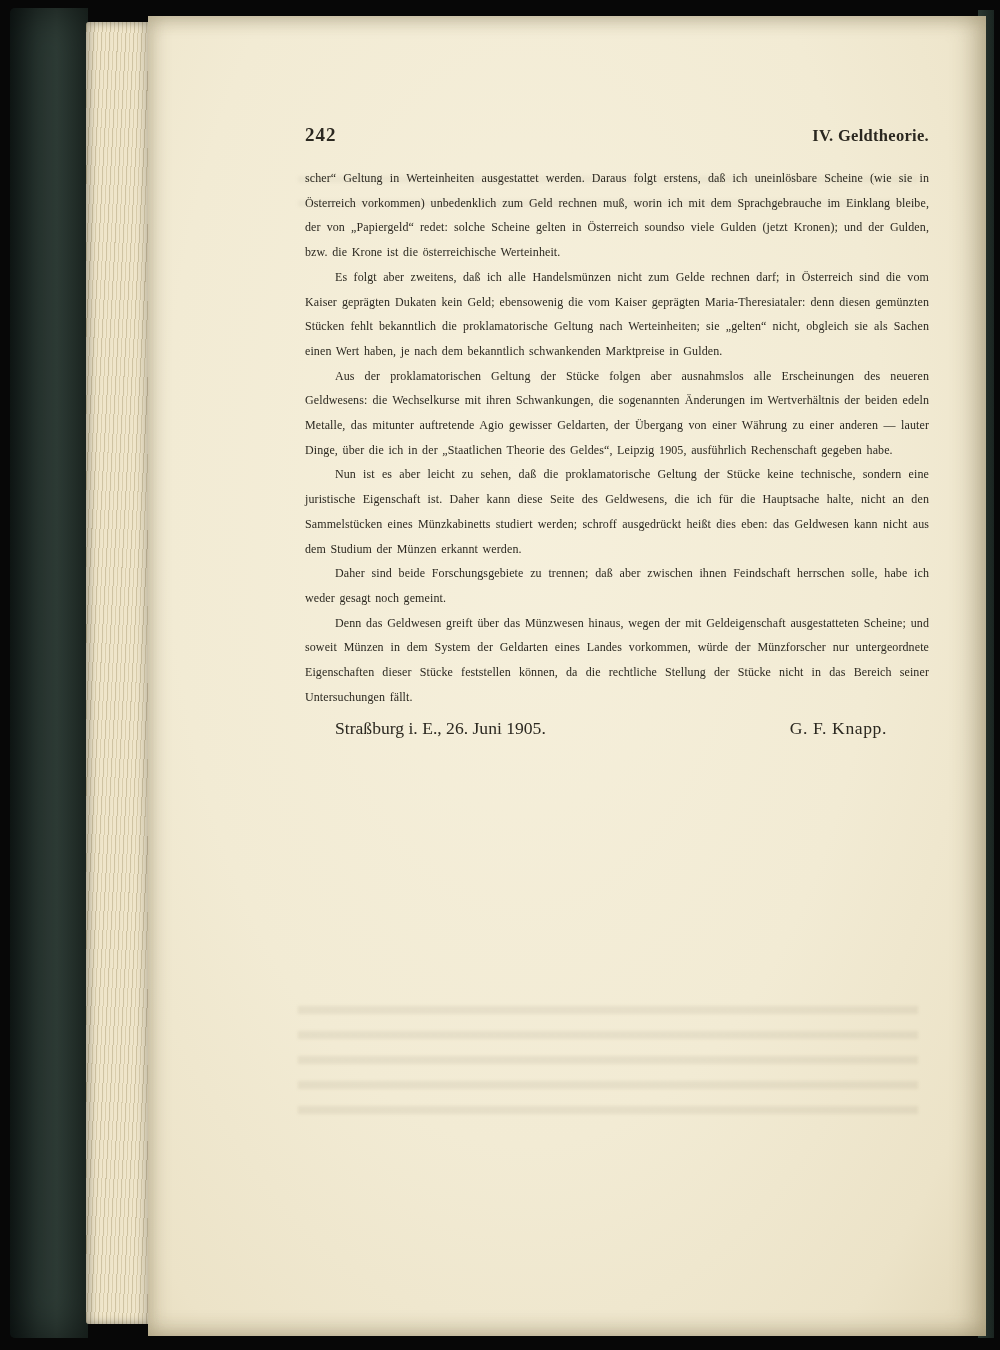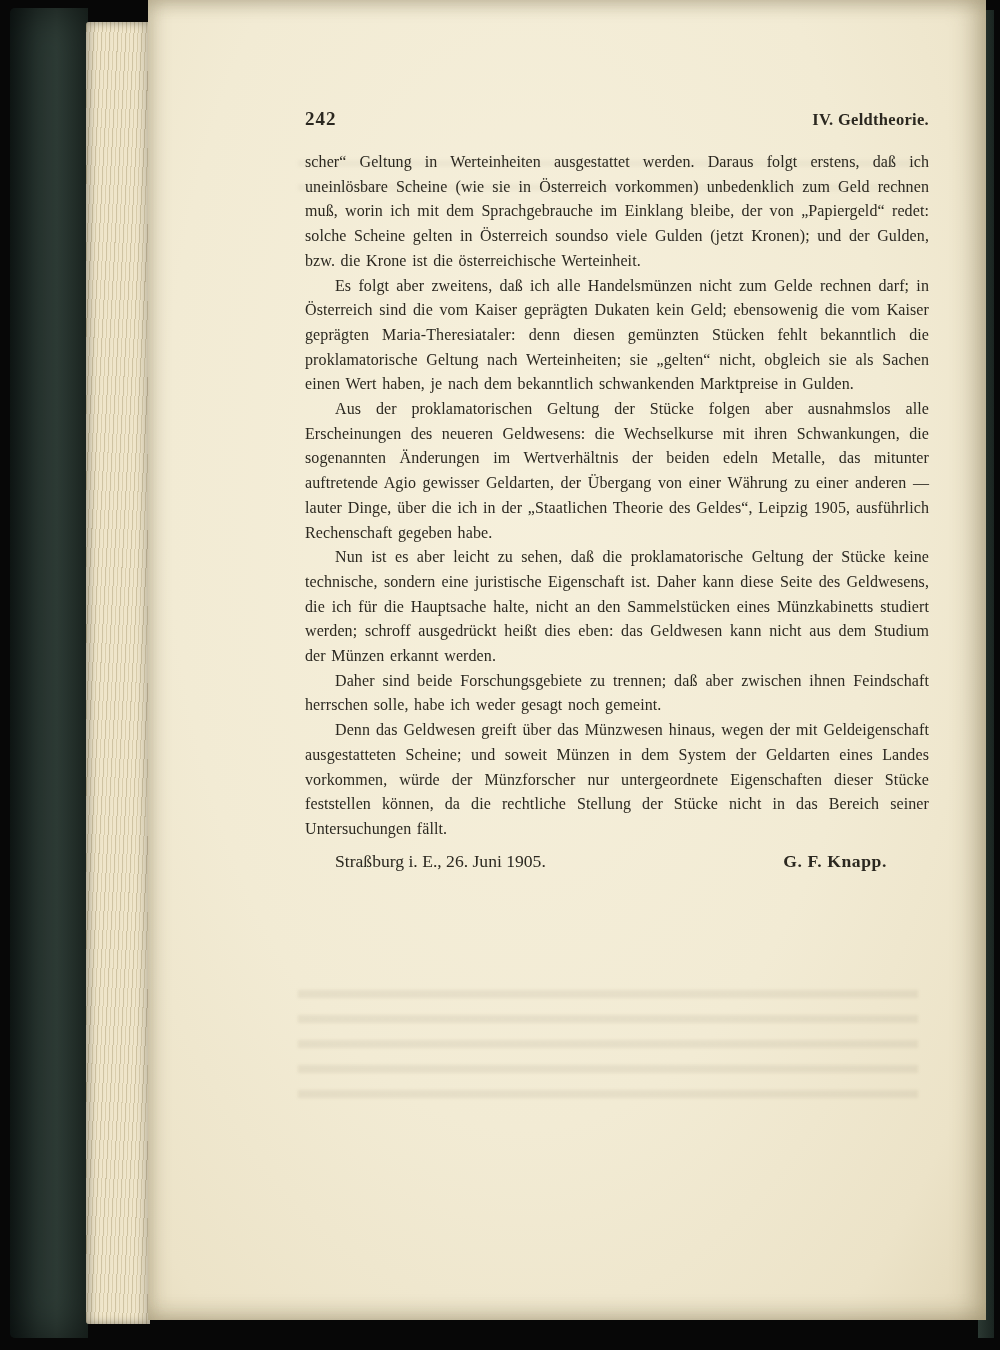--- a/index.html
+++ b/index.html
@@ -49,21 +49,21 @@
     right: 6px;
     top: 10px;
     width: 16px;
     height: 1328px;
     background: linear-gradient(90deg, #2b3832, #1a2420);
   }
   
   .page {
     position: absolute;
     left: 148px;
-    top: 0;
+    top: 16px;
     width: 838px;
     height: 1320px;
     background:
       radial-gradient(ellipse at 45% 35%, #f6f0dc 0%, #f2ebd4 55%, #ece3c8 85%, #e2d7b8 100%);
     box-shadow:
       inset -14px 0 22px rgba(90, 75, 40, 0.28),
       inset 10px 0 16px rgba(90, 75, 40, 0.12),
       inset 0 -10px 18px rgba(90, 75, 40, 0.10),
       inset 0 8px 14px rgba(90, 75, 40, 0.08);
   }
@@ -92,41 +92,41 @@
     left: 0;
     right: 0;
     top: 2px;
     text-align: right;
     font-size: 16.5px;
     font-weight: 700;
     letter-spacing: 0.3px;
   }
   .body-text p {
     margin: 0;
-    font-size: 16px;
+    font-size: 12px;
     line-height: 24.7px;
     text-align: justify;
     text-indent: 30px;
     word-spacing: 1.5px;
     letter-spacing: 0.1px;
   }
   .body-text p.no-indent {
     text-indent: 0;
   }
   .signature-row {
     display: flex;
     justify-content: space-between;
     margin-top: 7px;
     padding-left: 30px;
     padding-right: 42px;
     font-size: 17.6px;
     line-height: 24.7px;
   }
   .signature-author {
-    font-weight: 700;
+    font-weight: 400;
     letter-spacing: 0.6px;
   }
   
   .bleed-through {
     position: absolute;
     left: 150px;
     top: 990px;
     width: 620px;
     height: 120px;
     background: repeating-linear-gradient(

